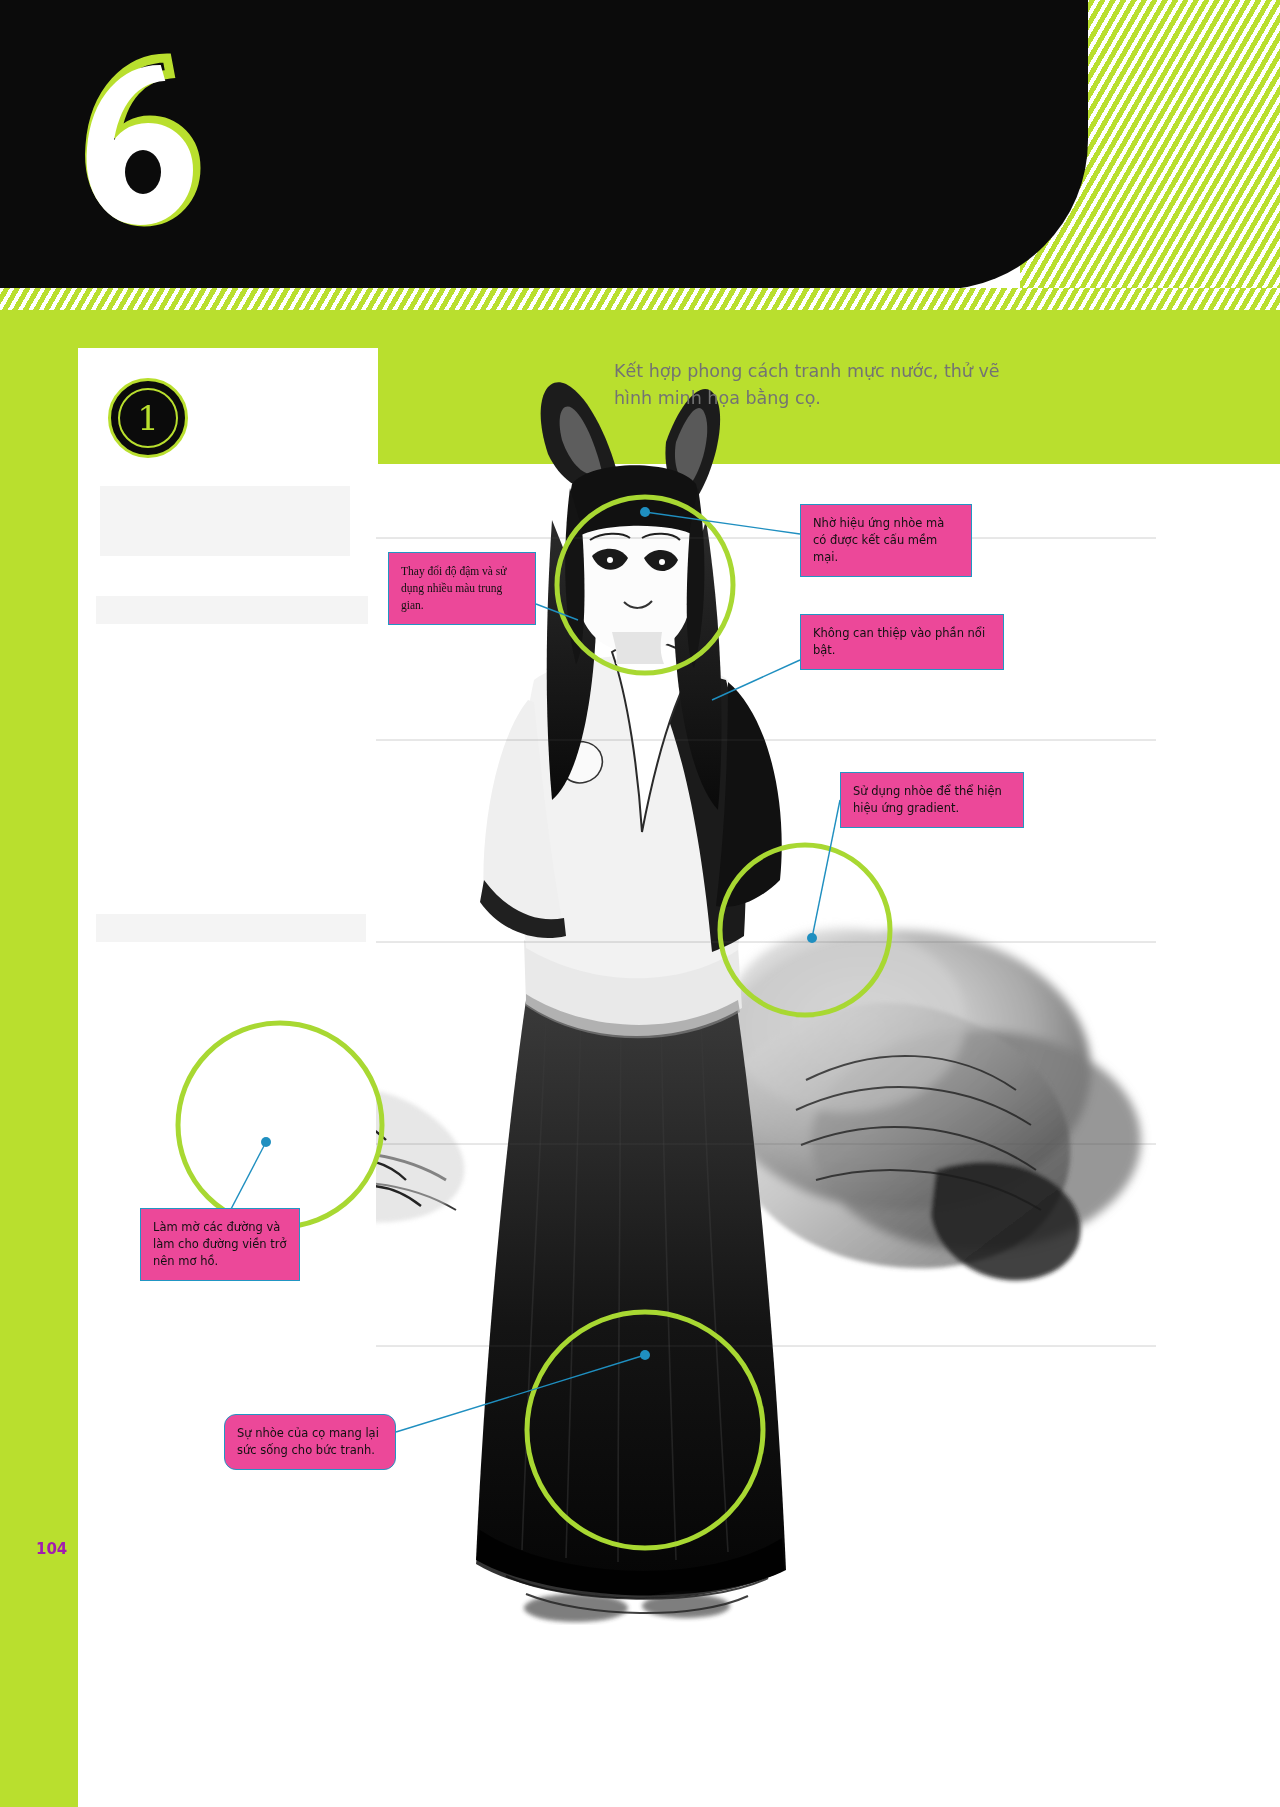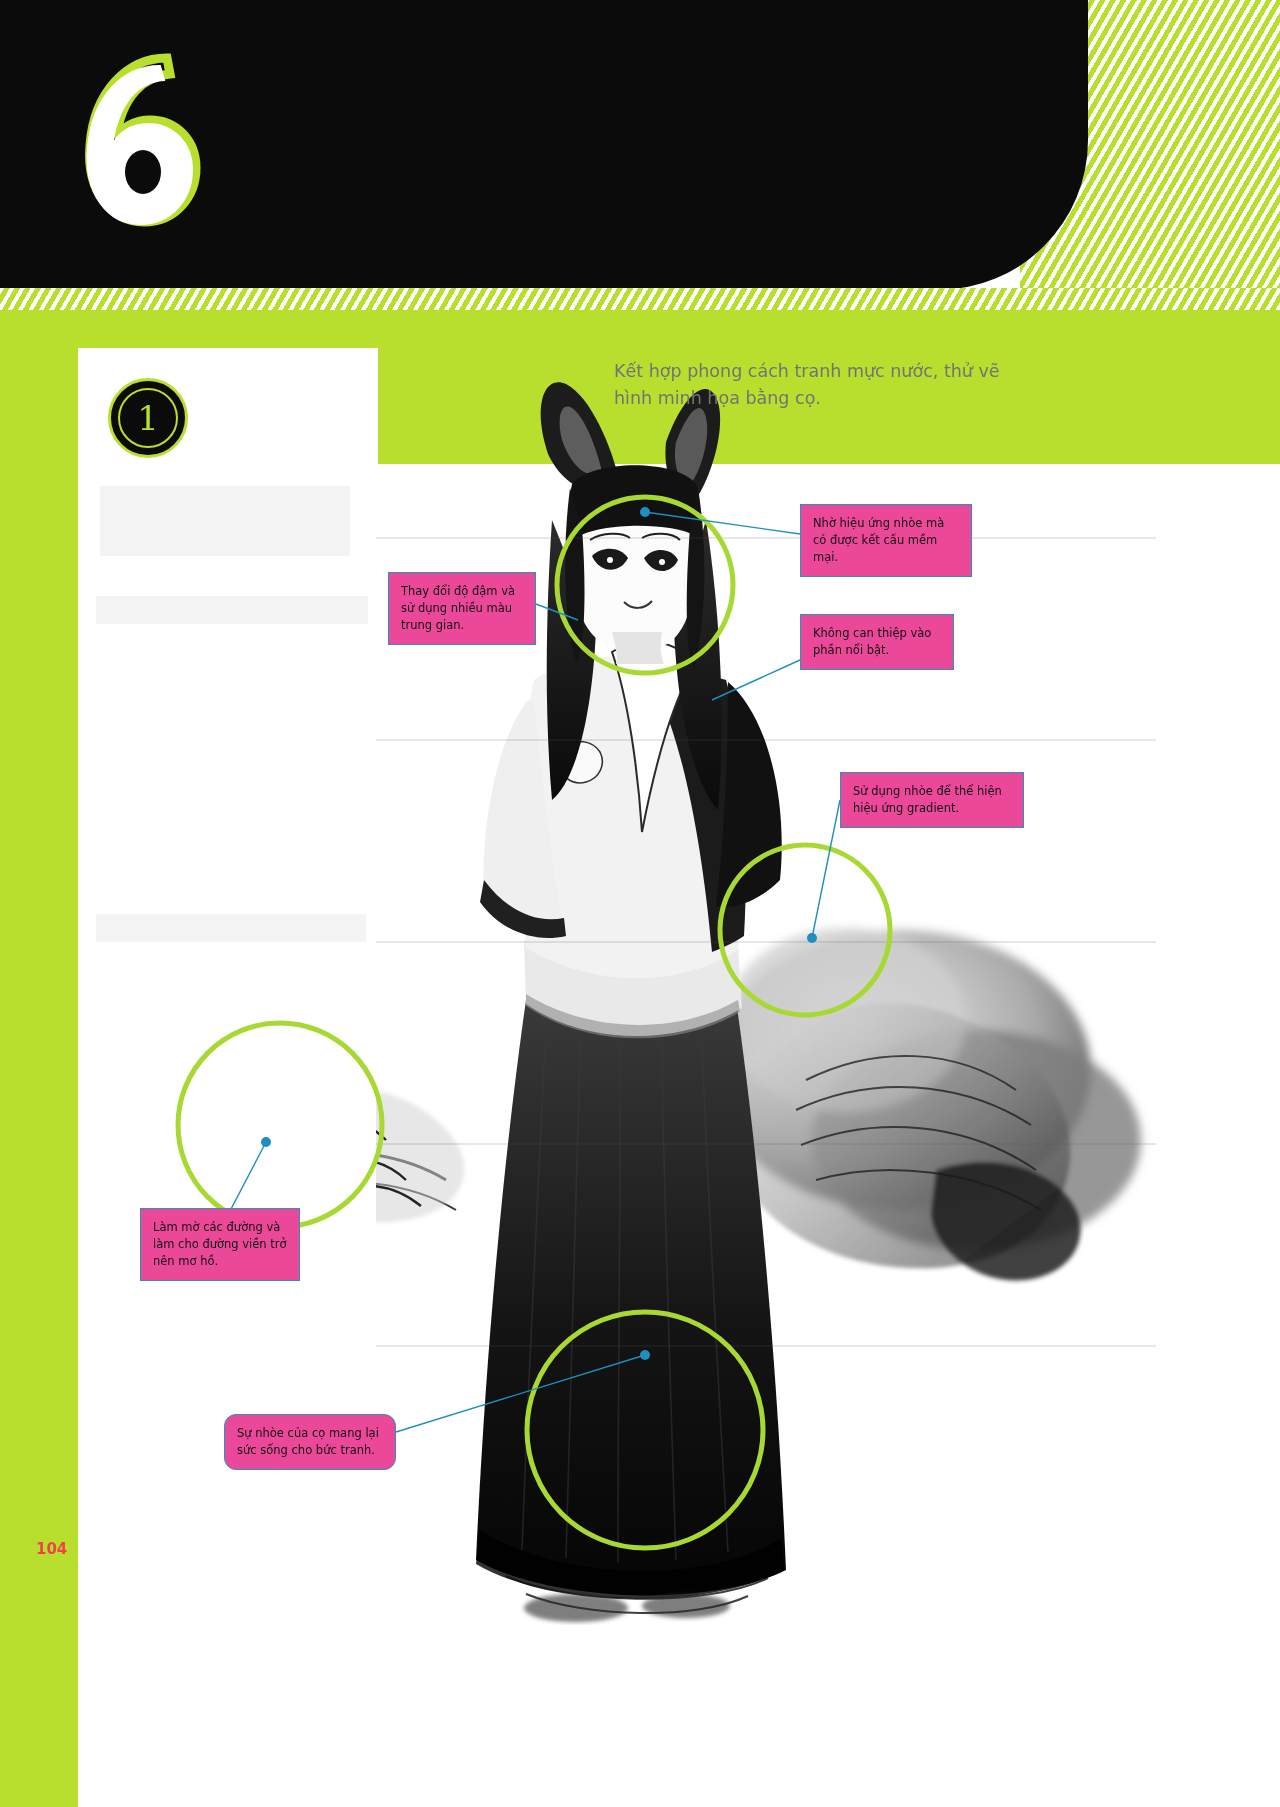--- a/index.html
+++ b/index.html
@@ -205,22 +205,22 @@
     background: #ec4899;
     border: 1px solid #2196c4;
     box-sizing: border-box;
     padding: 10px 12px;
     font-size: 11.5px;
     line-height: 17px;
     color: #111111;
     z-index: 20;
   }
   .c-a { left: 800px; top: 504px;  width: 172px; }
-  .c-b { left: 388px; top: 572px;  width: 148px; }
-  .c-c { left: 800px; top: 614px;  width: 154px; }
+  .c-b { left: 388px; top: 552px;  width: 148px; font-family: Liberation Serif, serif; }
+  .c-c { left: 800px; top: 614px;  width: 204px; }
   .c-d { left: 840px; top: 772px;  width: 184px; }
   .c-e { left: 116px; top: 1208px; width: 160px; margin-left: 24px; }
   .c-f { left: 224px; top: 1414px; width: 172px; border-radius: 12px; }
 
   
   .overlay-svg {
     position: absolute;
     left: 0;
     top: 0;
     width: 1280px;
@@ -228,21 +228,21 @@
     z-index: 15;
     pointer-events: none;
   }
 
   
   .page-num {
     position: absolute;
     left: 36px;
     top: 1540px;
     font-size: 15px;
-    color: #ef4444;
+    color: #a21caf;
     font-weight: bold;
     z-index: 12;
   }
 
   .highlight-block {
     position: absolute;
     background: rgba(0,0,0,0.045);
     z-index: 4;
   }
 </style>

